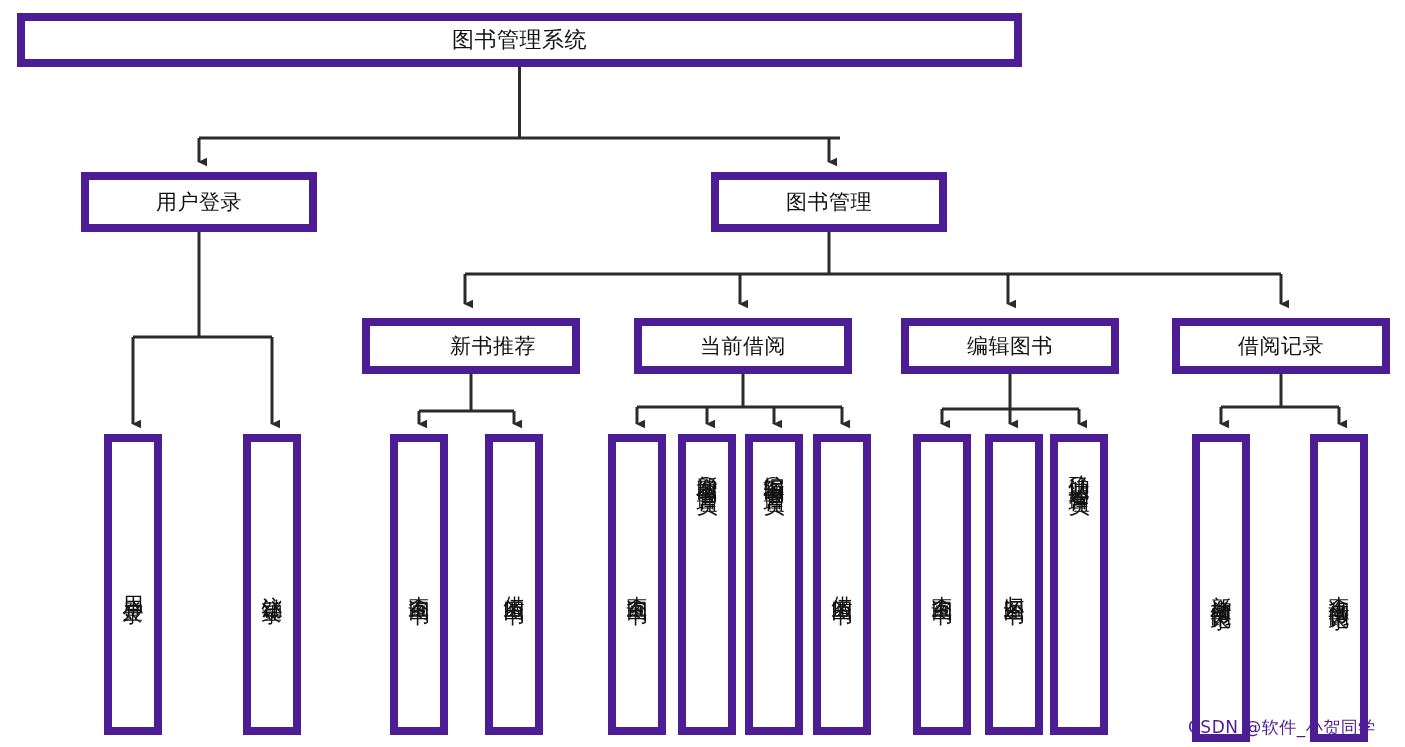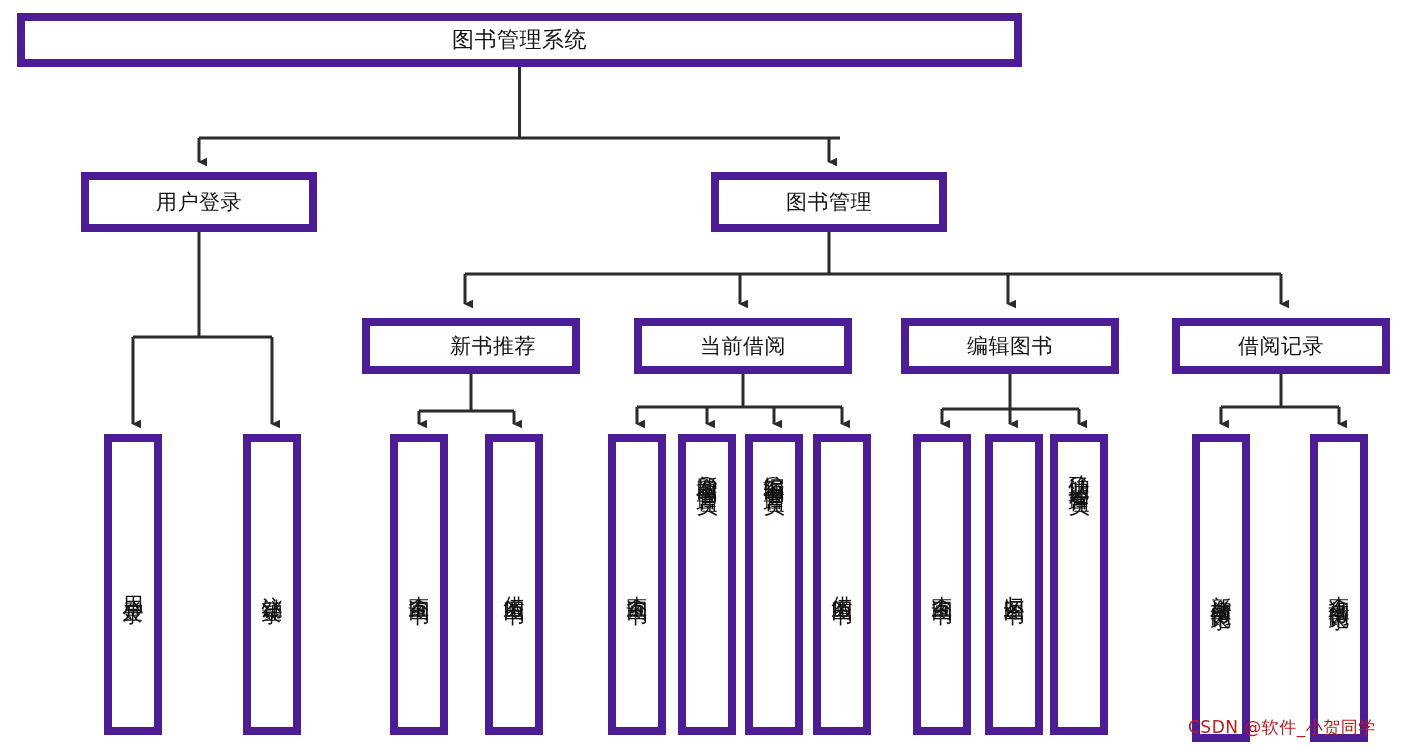--- a/index.html
+++ b/index.html
@@ -64,21 +64,21 @@
   }
   .node.vert.mid {
     align-items: center;
     padding-top: 0;
   }
   .watermark {
     position: absolute;
     left: 1188px;
     top: 716px;
     font-size: 17px;
-    color: #b91c1c;
+    color: #4c1d95;
     letter-spacing: 0.5px;
     white-space: nowrap;
     z-index: 3;
   }
 </style>
 </head>
 <body>
 
 <div id="canvas">
 

